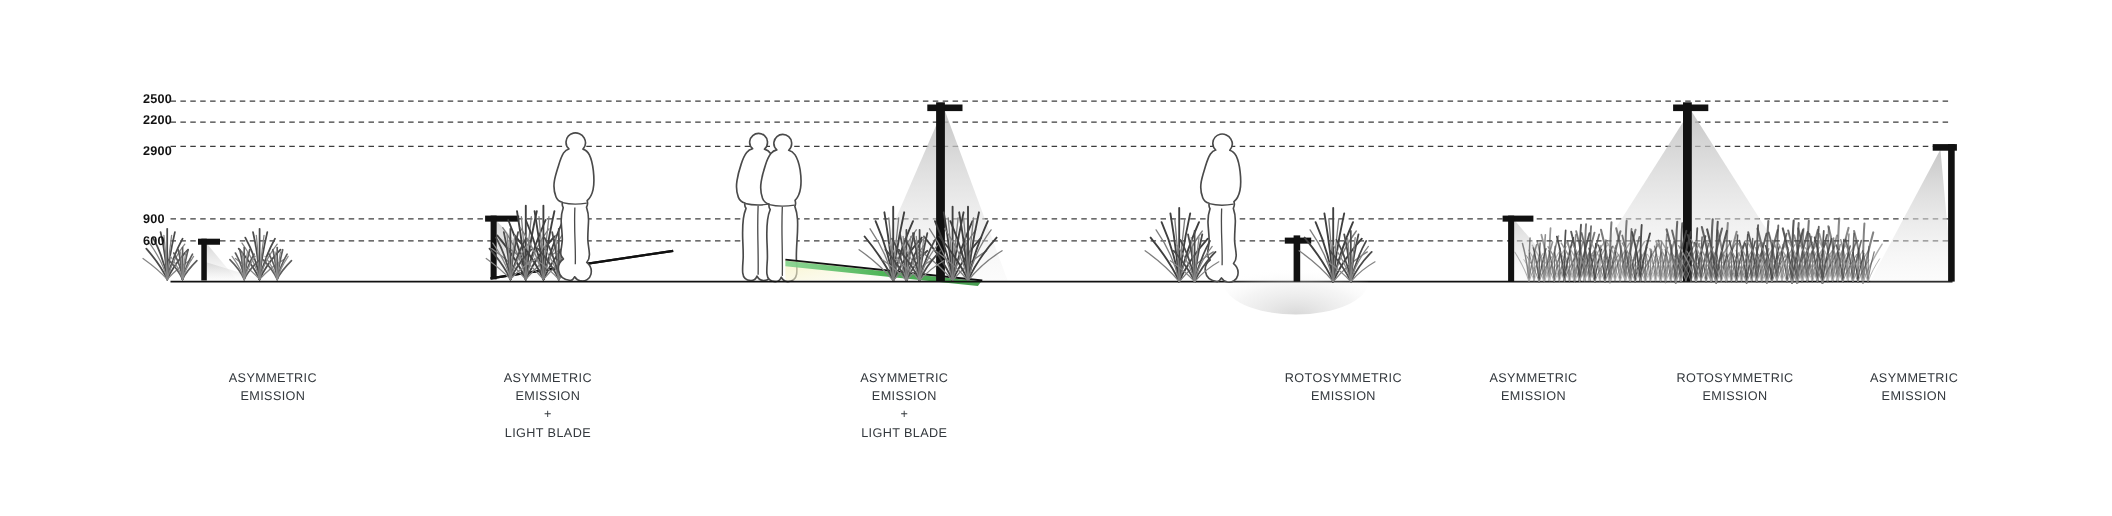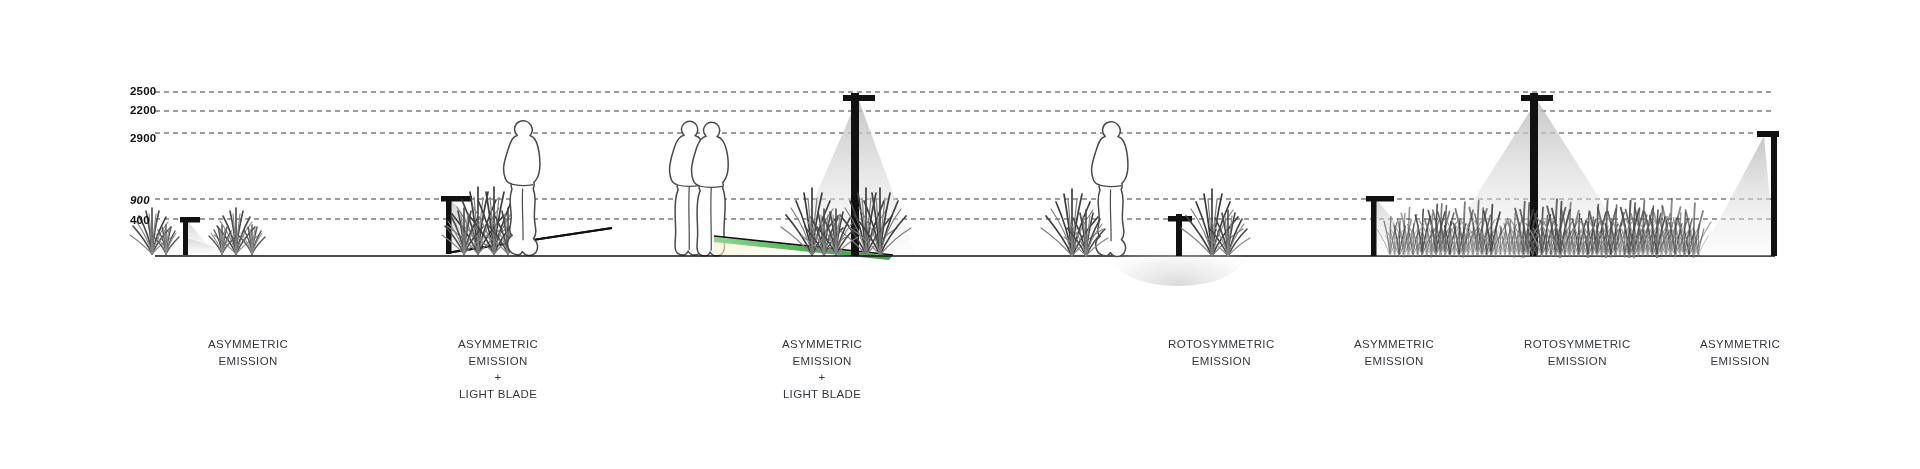--- a/index.html
+++ b/index.html
@@ -383,22 +383,22 @@
       <path d="M1764,136 L1700,256 L1775,256 Z" fill="url(#coneGrad)" opacity="0.85"></path>
       <rect x="1757" y="131" width="22" height="6" fill="#111"></rect>
       <rect x="1771" y="131" width="6" height="125" fill="#111"></rect>
     </g>
 
   </svg>
 
   <div class="axis-label" style="left:130px; top:85px;">2500</div>
   <div class="axis-label" style="left:130px; top:104px;">2200</div>
   <div class="axis-label" style="left:130px; top:132px;">2900</div>
-  <div class="axis-label" style="left:130px; top:194px;font-style:italic;">900</div>
-  <div class="axis-label" style="left:130px; top:214px;">400</div>
+  <div class="axis-label" style="left:130px; top:194px;">900</div>
+  <div class="axis-label" style="left:130px; top:214px;">600</div>
 
   <div class="caption" style="left:208px; top:336px;">
     <div>ASYMMETRIC</div>
     <div>EMISSION</div>
   </div>
 
   <div class="caption" style="left:458px; top:336px;">
     <div>ASYMMETRIC</div>
     <div>EMISSION</div>
     <div>+</div>

